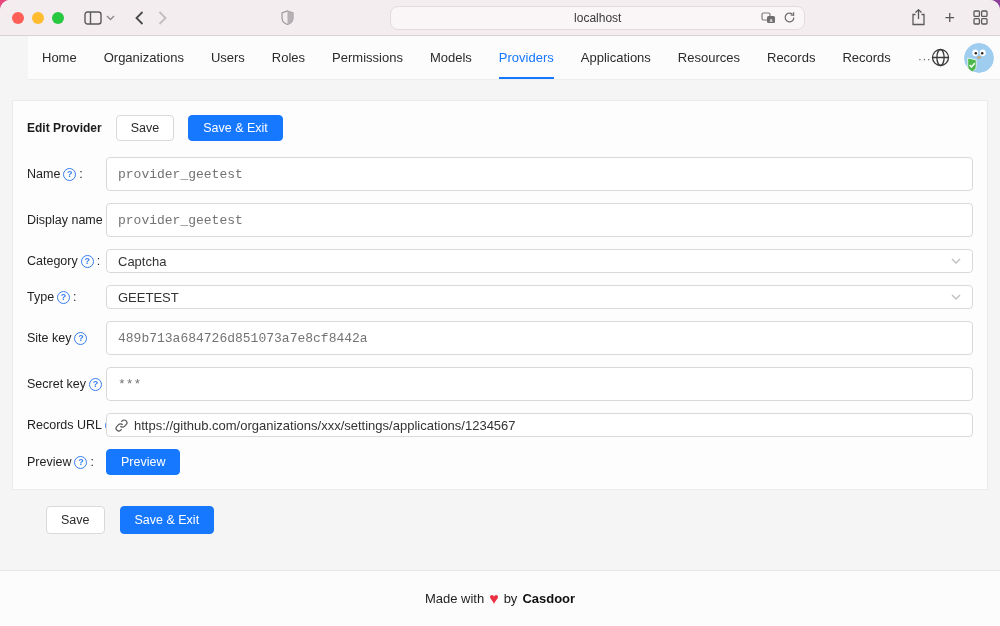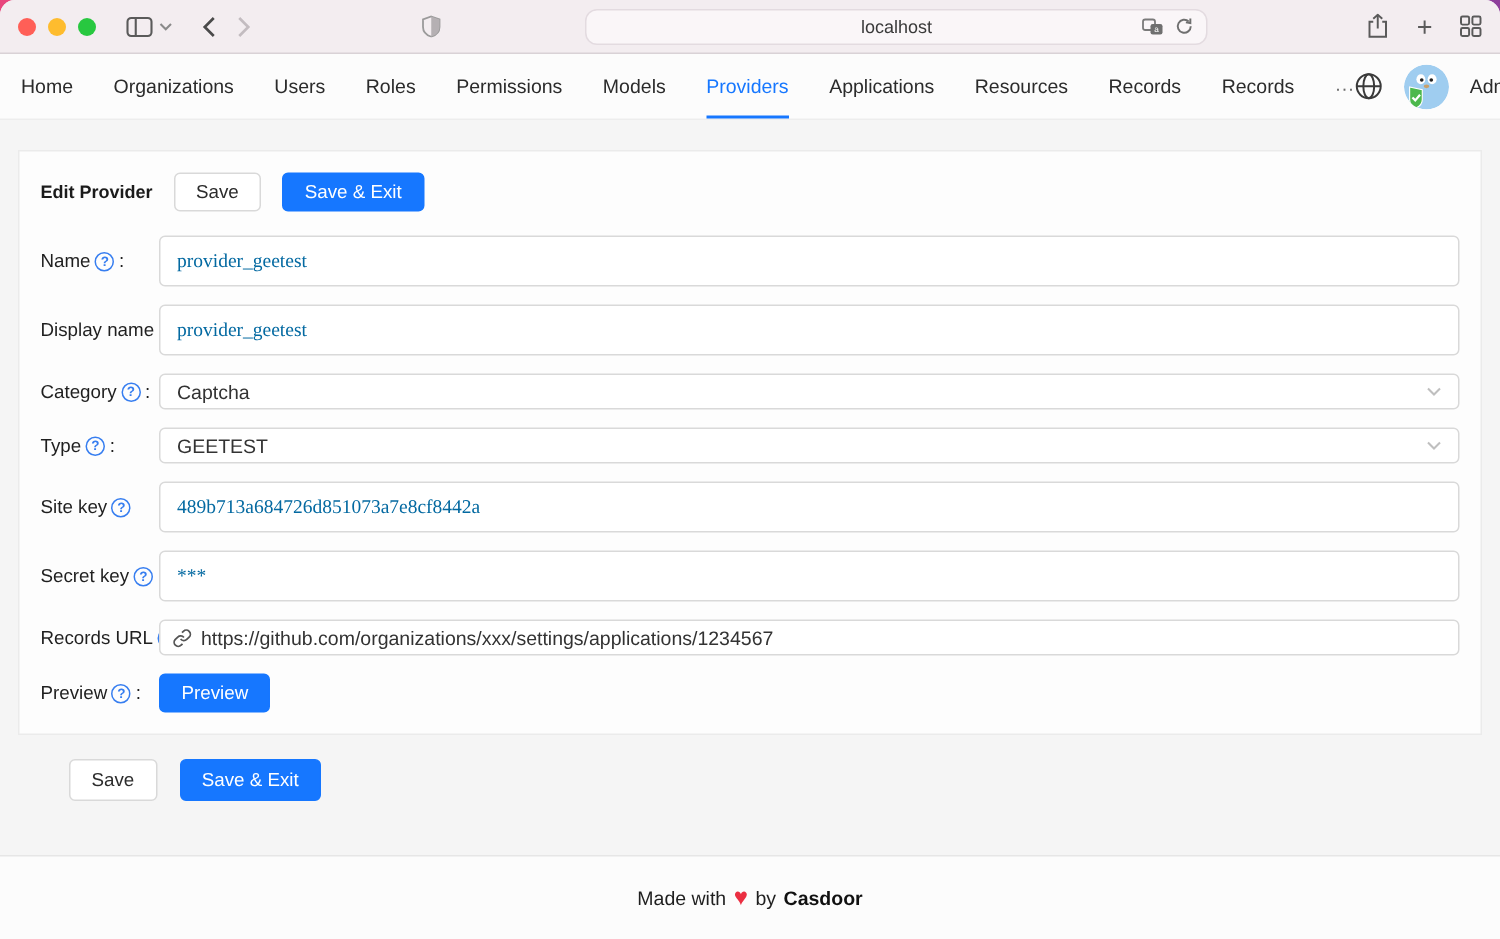--- a/index.html
+++ b/index.html
@@ -21,21 +21,21 @@
   .chrome svg { display:block; }
   .urlbar { flex:1; max-width:415px; height:24px; margin:0 auto; background:#faf6f8;
     border:1px solid #e3dbe0; border-radius:8px; display:flex; align-items:center;
     padding:0 8px; position:relative; }
   .urlbar .url-text { flex:1; text-align:center; font-size:12px; color:#3a3a3a; }
   .url-icons { position:absolute; right:8px; display:flex; gap:7px; align-items:center; }
   .chrome-right { display:flex; align-items:center; gap:18px; margin-left:16px; color:#5a5a5a; }
 
   
   .nav { height:44px; background:#fcfcfc; border-bottom:1px solid #ededed;
-    display:flex; align-items:stretch; padding:0 14px 0 14px; flex:none; }
+    display:flex; align-items:stretch; padding:0 14px 0 14px; flex:none;margin-left:28px; }
   .nav-tabs { display:flex; align-items:stretch; gap:27px; }
   .nav-tab { display:flex; align-items:center; font-size:13px; color:#2b2b2b;
     cursor:pointer; border-bottom:2px solid transparent; padding-top:2px; }
   .nav-tab.active { color:#1677ff; border-bottom-color:#1677ff; }
   .nav-more { display:flex; align-items:center; font-size:13px; color:#6b6b6b; padding-top:2px; }
   .nav-right { margin-left:auto; display:flex; align-items:center; gap:14px; }
   .globe { color:#444; display:flex; align-items:center; }
   .avatar { width:30px; height:30px; border-radius:50%; overflow:hidden; display:block; }
   .admin { font-size:13px; color:#2b2b2b; display:flex; align-items:center; gap:5px; }
 
@@ -49,22 +49,22 @@
   .btn.primary { background:#1677ff; border-color:#1677ff; color:#fff; }
 
   .form-row { display:flex; align-items:center; margin-bottom:12px; }
   .form-label { width:79px; flex:none; font-size:12.5px; color:#1f1f1f; display:flex;
     align-items:center; gap:3px; white-space:nowrap; }
   .q-icon { width:13px; height:13px; border:1px solid #377ef0; border-radius:50%;
     color:#377ef0; font-size:9px; line-height:11px; text-align:center; flex:none;
     font-weight:bold; }
   .form-control { flex:1; }
   .text-input { width:100%; height:24px; border:1px solid #d9d9d9; border-radius:4px;
-    background:#fff; font-size:13px; color:#0369a1; padding:16px 11px;
-    font-family:Liberation Serif, serif; }
+    background:#fff; font-size:13px; color:#737373; padding:16px 11px;
+    font-family:Liberation Mono, monospace; }
   .select { width:100%; height:24px; border:1px solid #d9d9d9; border-radius:4px;
     background:#fff; font-size:13px; color:#333; padding:0 11px; display:flex;
     align-items:center; justify-content:space-between; cursor:pointer; }
   .select .sel-arrow { color:#bfbfbf; display:flex; align-items:center; }
   .url-input { width:100%; height:24px; border:1px solid #d9d9d9; border-radius:4px;
     background:#fff; font-size:13px; color:#333; padding:0 8px; display:flex;
     align-items:center; gap:6px; }
   .link-icon { color:#555; display:flex; align-items:center; flex:none; }
 
   .bottom-actions { margin:16px 0 0 34px; display:flex; gap:15px; }

